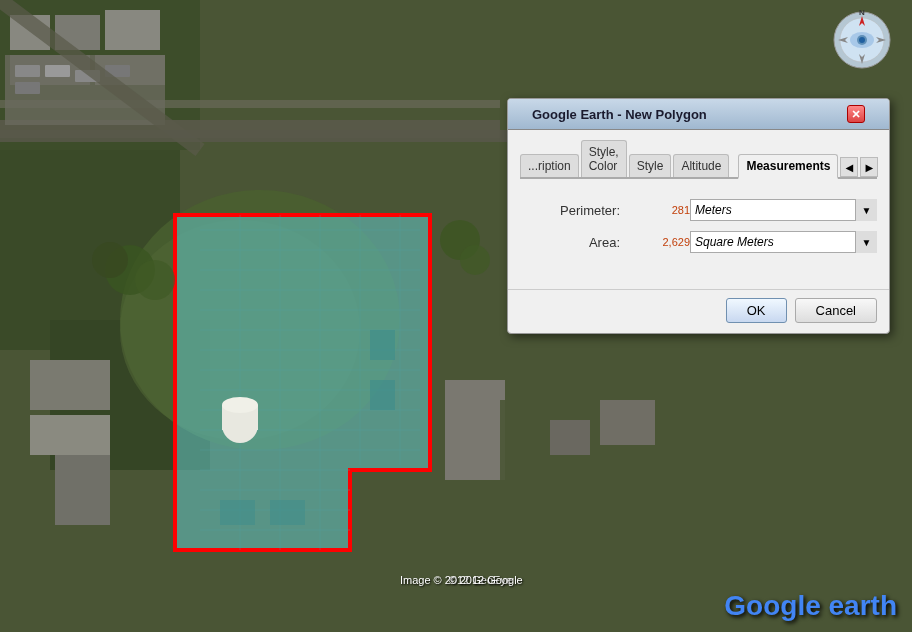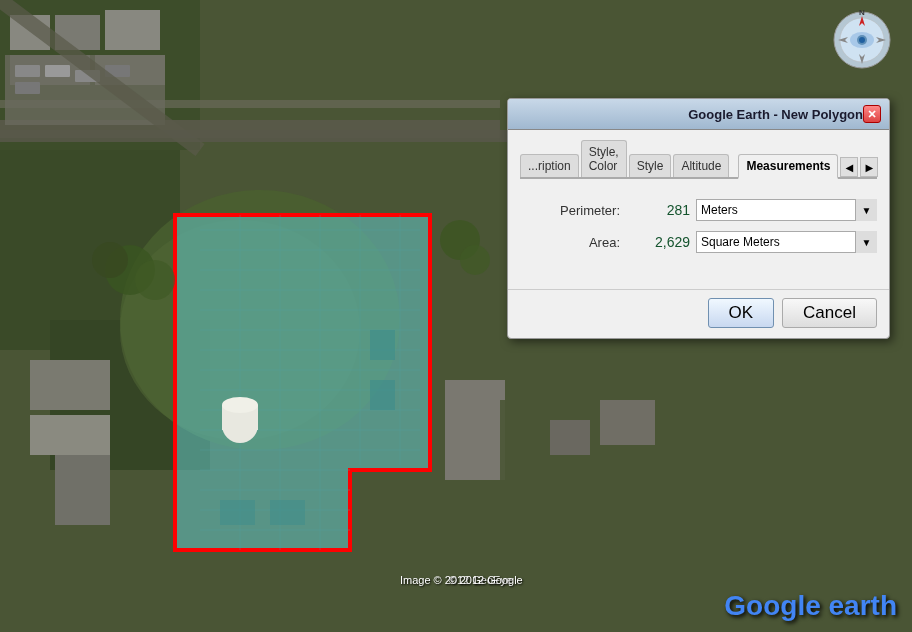--- a/index.html
+++ b/index.html
@@ -76,24 +76,24 @@
       left: 507px;
       width: 383px;
       background: #f0f0f0;
       border: 1px solid #999;
       border-radius: 4px;
       box-shadow: 3px 3px 10px rgba(0,0,0,0.5);
     }
 
     .dialog-titlebar {
       background: linear-gradient(to bottom, #c8d8e8, #a0b8d0);
-      padding: 6px 8px;
-      display: flex;
-      align-items: center;
-      justify-content: flex-end;
+      padding: 6px 24px;
+      display: flex;
+      align-items: center;
+      justify-content: space-between;
       border-radius: 3px 3px 0 0;
       border-bottom: 1px solid #888;
     }
 
     .dialog-title-text {
       font-size: 13px;
       font-weight: bold;
       color: #1a1a2e;
     }
 
@@ -192,34 +192,35 @@
     .measure-label {
       width: 100px;
       text-align: right;
       color: #333;
       font-size: 13px;
       margin-right: 10px;
     }
     .measure-value {
       width: 60px;
       text-align: right;
-      color: #14532d;
-      font-size: 14px;
-      margin-right: 6px;
+      color: #c2410c;
+      font-size: 11px;
+      margin-right: 0;
     }
     .measure-select {
       flex: 1;
       padding: 3px 4px;
       font-size: 12px;
       border: 1px solid #aaa;
       background: white;
       color: #000;
       appearance: none;
       -webkit-appearance: none;
       position: relative;
+      font-style: italic;
     }
     .select-wrapper {
       flex: 1;
       position: relative;
       display: flex;
       align-items: center;
     }
     .select-wrapper select {
       width: 100%;
       padding: 3px 24px 3px 4px;
@@ -247,21 +248,21 @@
     
     .dialog-footer {
       display: flex;
       justify-content: flex-end;
       gap: 8px;
       padding: 8px 12px 10px;
       border-top: 1px solid #ccc;
     }
     .btn {
       padding: 4px 20px;
-      font-size: 17px;
+      font-size: 13px;
       border: 1px solid #aaa;
       border-radius: 3px;
       cursor: pointer;
       background: linear-gradient(to bottom, #f8f8f8, #ddd);
       color: #000;
     }
     .btn-ok {
       background: linear-gradient(to bottom, #f0f8ff, #c8d8f0);
       border-color: #7090b0;
     }

